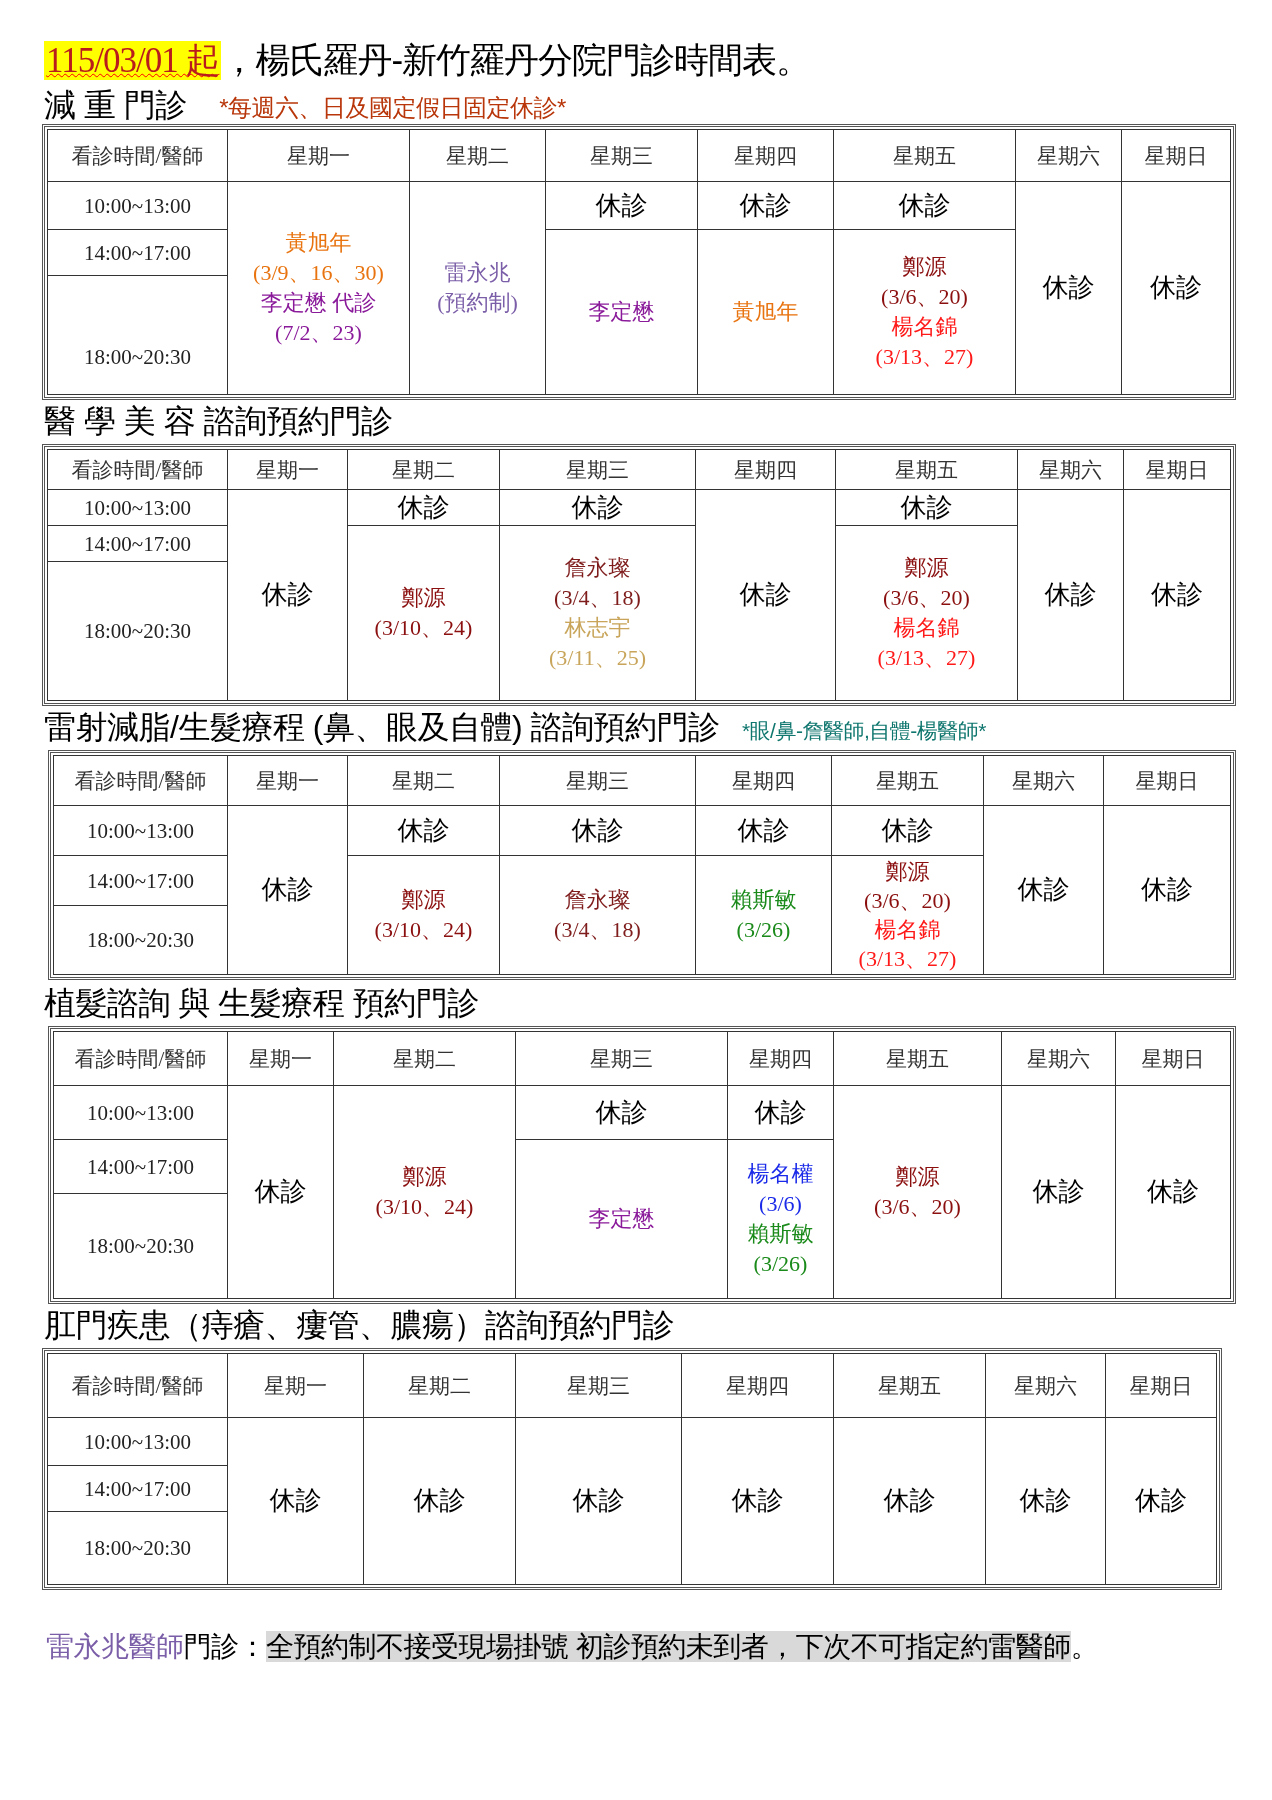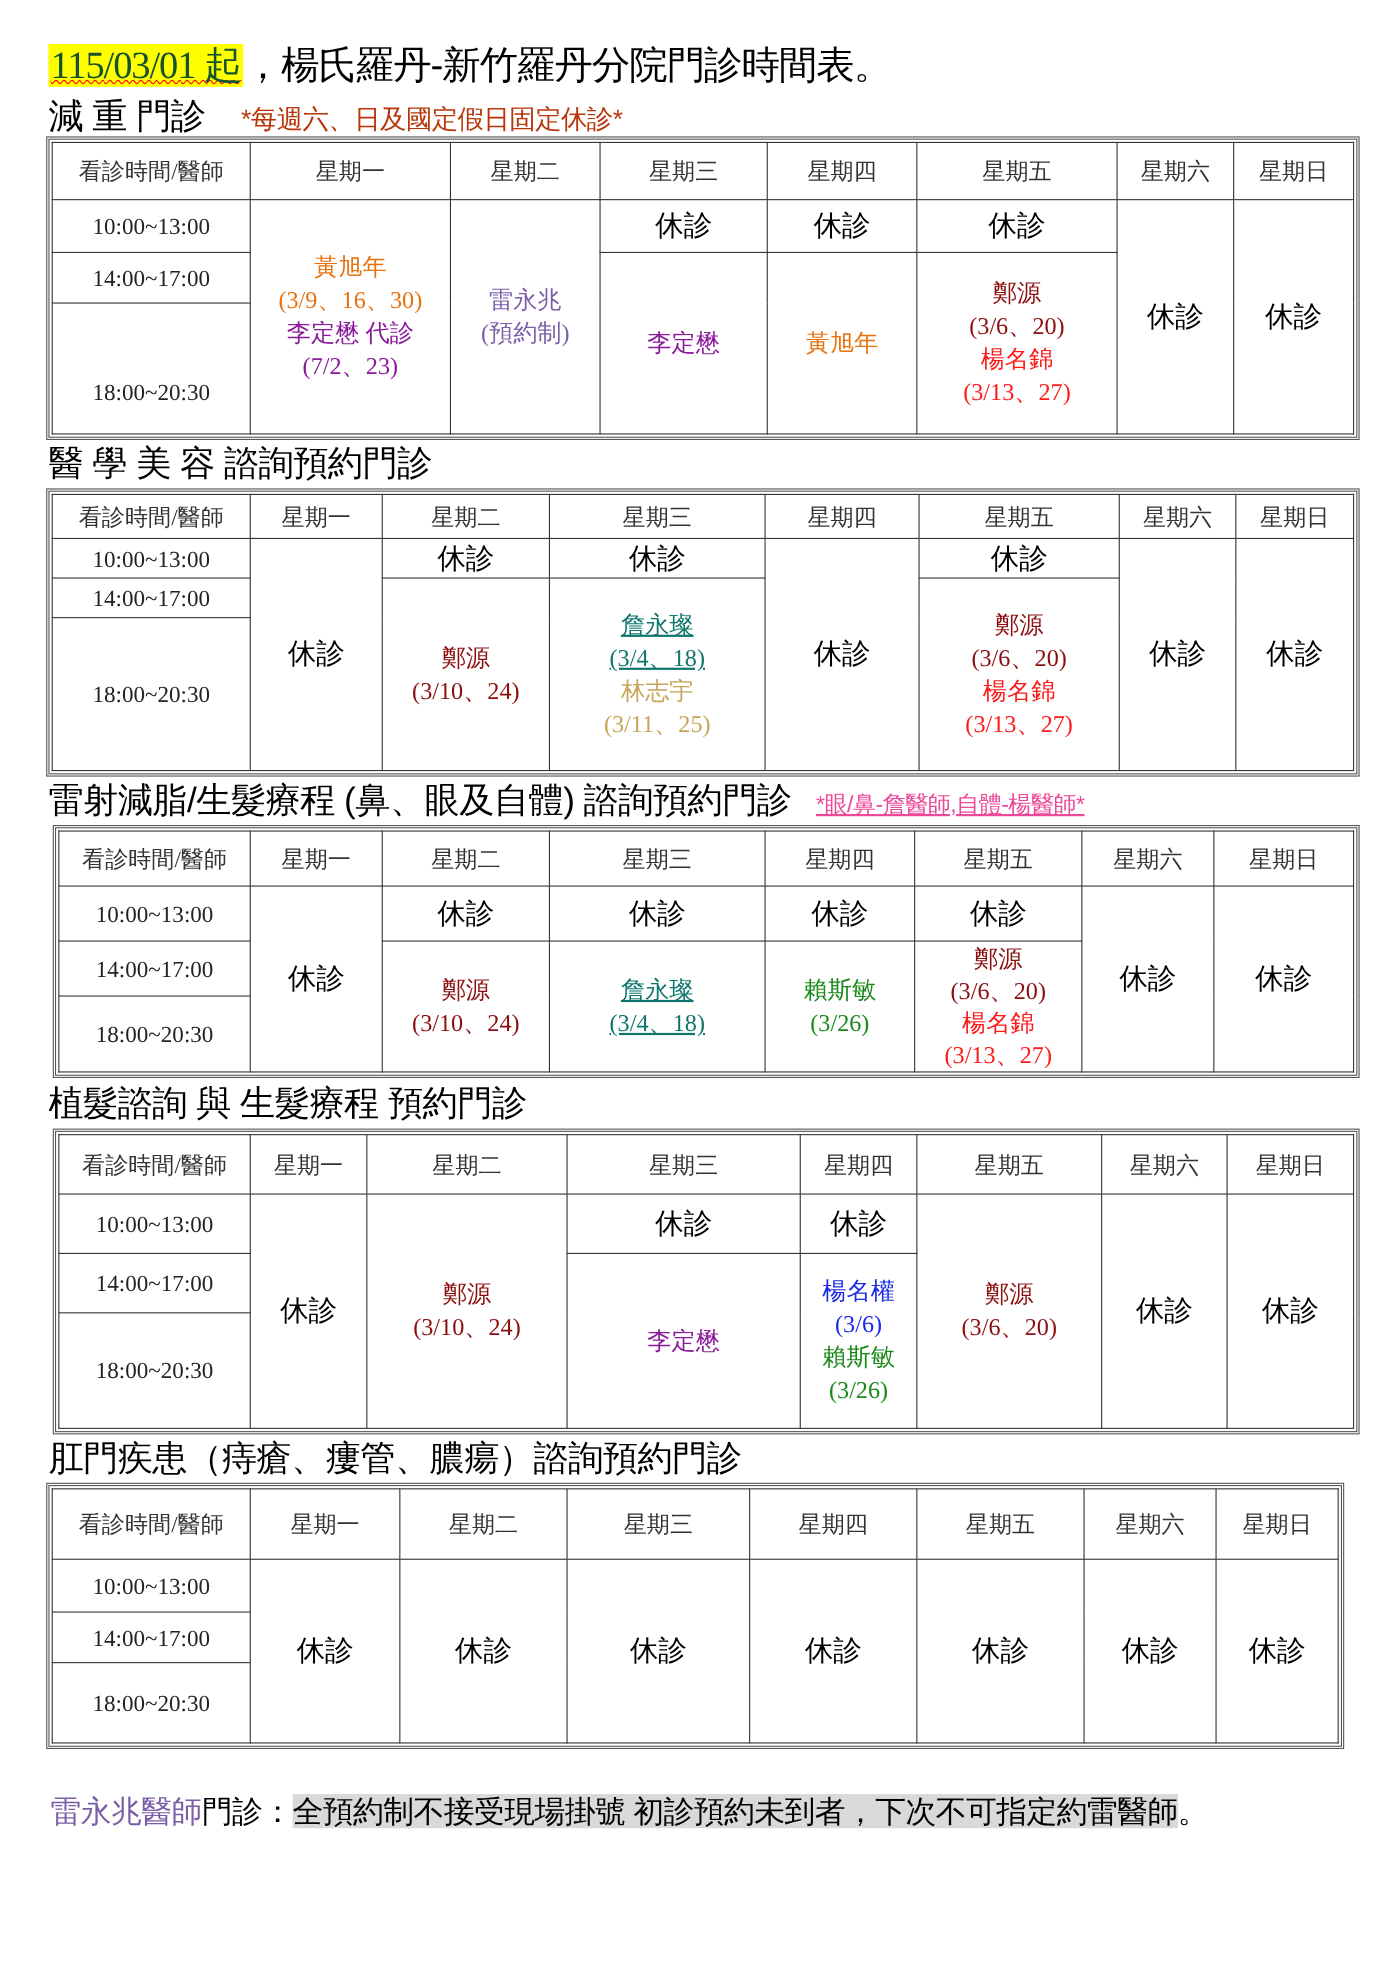--- a/index.html
+++ b/index.html
@@ -1,44 +1,44 @@
 <!DOCTYPE html>
 <html><head>
 <meta charset="utf-8">
 <style>
   html, body { margin: 0; padding: 0; background: #ffffff; }
   body { width: 1272px; height: 1800px; position: relative; overflow: hidden;
          font-family: "Liberation Serif", "DejaVu Serif", serif; color: #000; }
   .abs { position: absolute; }
   .title-line { left: 44px; top: 38px; font-size: 35px; line-height: 44px; white-space: nowrap;
                 font-family: "Liberation Sans", "DejaVu Sans", sans-serif; letter-spacing: -1px; }
-  .date-hl { background: #ffff00; color: #14532d; font-family: "Liberation Serif", serif;
+  .date-hl { background: #ffff00; color: #b91c1c; font-family: "Liberation Serif", serif;
              text-decoration: underline wavy #ff0000; text-decoration-thickness: 1px; padding: 0 2px; }
   .sec-title { font-size: 32px; line-height: 38px; white-space: nowrap;
                font-family: "Liberation Sans", "DejaVu Sans", sans-serif; letter-spacing: -0.5px; }
   .sec-note { font-size: 24px; margin-top: 47px; }
   .tbl-wrap { position: absolute; border: 3px double #555; padding: 2px; box-sizing: border-box; }
   table.sched { border-collapse: collapse; width: 100%; height: 100%; table-layout: fixed; }
   table.sched td, table.sched th { border: 1.5px solid #333; text-align: center; vertical-align: middle;
         font-weight: normal; padding: 0; line-height: 30px; }
   th.hd { font-size: 21px; color: #333; }
   td.time { font-size: 21px; color: #222; }
   td.off { font-size: 26px; }
   td.doc { font-size: 22px; }
   .c-orange { color: #e8730f; }
   .c-purple { color: #8a1a9a; }
   .c-lav { color: #7b5ea8; }
   .c-maroon { color: #8b0f0f; }
   .c-red { color: #ff1a1a; }
-  .c-teal { color: #0f766e; text-decoration: underline; }
+  .c-teal { color: #7f1d1d; }
   .c-gold { color: #c8a55a; }
   .c-green { color: #1a8a1a; }
   .c-blue { color: #1a2ae8; }
   .c-brownred { color: #b8360a; }
-  .c-violet { color: #ec4899; text-decoration: underline; }
+  .c-violet { color: #0f766e; }
   .footer { left: 46px; top: 1628px; font-size: 28px; line-height: 38px; white-space: nowrap;
             font-family: "Liberation Sans", "DejaVu Sans", sans-serif; letter-spacing: -0.5px; }
   .footer .gray { background: #d9d9d9; }
   .nl { display: block; }
 </style>
 </head>
 <body>
 
 <div class="abs title-line">
   <span class="date-hl">115/03/01 起</span><span>，楊氏羅丹-新竹羅丹分院門診時間表。</span>

